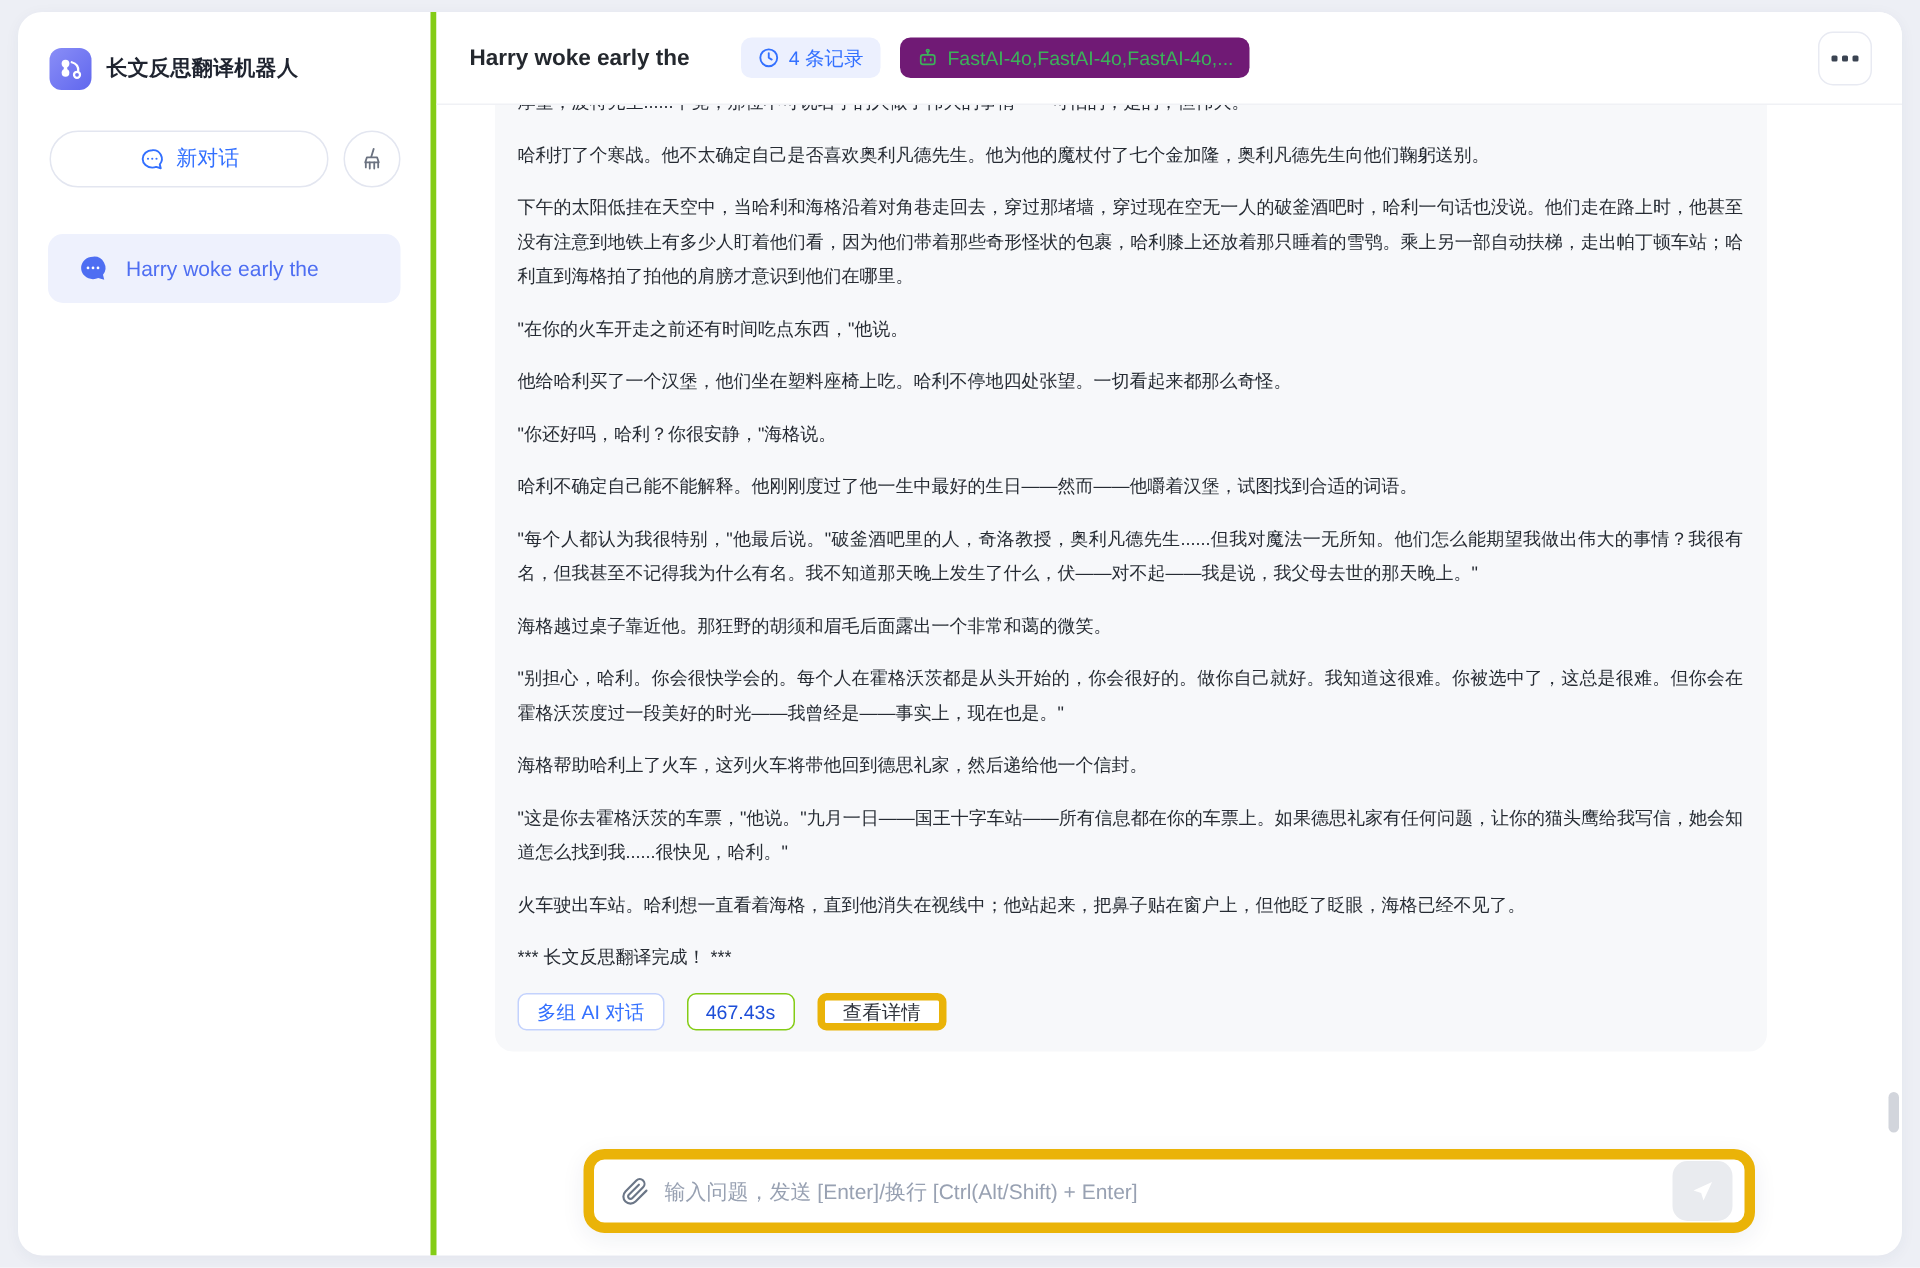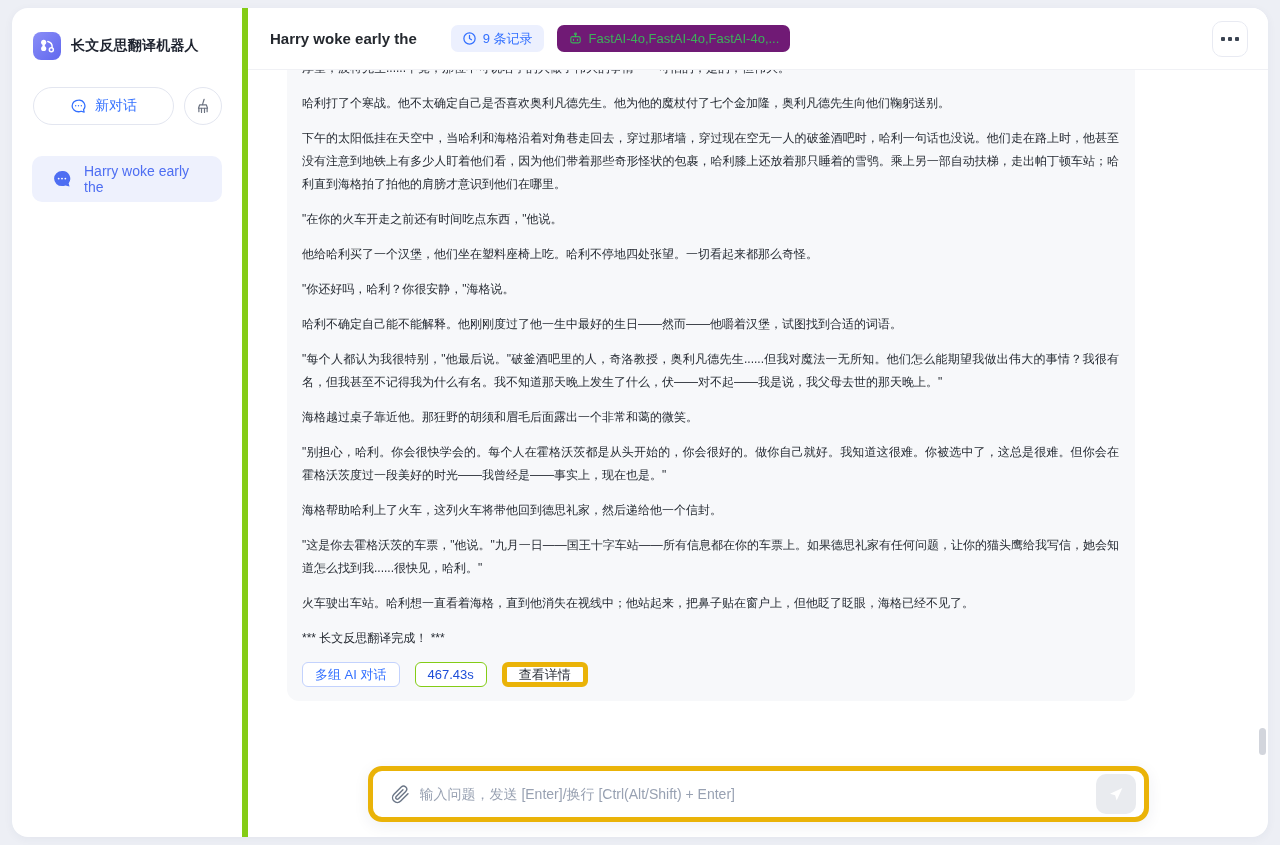--- a/index.html
+++ b/index.html
@@ -4,21 +4,21 @@
 <style>
   * { margin:0; padding:0; box-sizing:border-box; }
   html,body { width:1280px; height:845px; overflow:hidden; }
   body { background:#edeff5; font-family:"Liberation Sans","DejaVu Sans",sans-serif; color:#262b33; }
 
   .app-card { position:absolute; left:12px; top:8px; width:1256px; height:829px;
     background:#fff; border-radius:16px; box-shadow:0 2px 10px rgba(40,50,90,.05);
     display:flex; overflow:hidden; }
 
   
-  .sidebar { width:236px; height:100%; border-right:6px solid #84cc16; flex:none;
+  .sidebar { width:279px; height:100%; border-right:4px solid #84cc16; flex:none;
     padding:20px 0 18px 0; }
   .sidebar-head { display:flex; align-items:center; gap:10px; padding:4px 20px 0 21px; }
   .logo { width:28px; height:28px; border-radius:8px; flex:none;
     background:linear-gradient(135deg,#8a8ef7,#6067ee); display:flex; align-items:center; justify-content:center; }
   .app-title { font-size:14px; font-weight:bold; color:#1f2430; letter-spacing:.2px; }
   .sidebar-actions { display:flex; align-items:center; gap:10px; padding:0 20px 0 21px; margin-top:27px; }
   .new-chat-btn { flex:1; height:38px; border:1px solid #e3e6f0; background:#fff; border-radius:19px;
     display:flex; align-items:center; justify-content:center; gap:8px; cursor:pointer;
     color:#3370ff; font-size:14px; font-weight:500; }
   .clear-btn { width:38px; height:38px; border-radius:50%; border:1px solid #e3e6f0; background:#fff;
@@ -53,21 +53,21 @@
     display:inline-flex; align-items:center; }
   .tag-blue { border:1px solid #c3d2fd; color:#3370ff; }
   .tag-purple { border:1px solid #84cc16; color:#1d4ed8; }
   .tag-gray { border:5px solid #eab308; color:#30353d; }
 
   .scroll-thumb { position:absolute; right:2px; top:720px; width:7px; height:27px; border-radius:4px;
     background:#d2d5dc; z-index:5; cursor:pointer; }
 
   
   .composer { position:absolute; left:0; right:0; bottom:15px; display:flex; justify-content:center; z-index:4; }
-  .input-box { width:781px; height:56px; background:#fff; border:5px solid #eab308; border-radius:14px;
+  .input-box { width:781px; height:56px; background:#fff; border:7px solid #eab308; border-radius:14px;
     box-shadow:0 4px 16px rgba(30,40,80,.07); display:flex; align-items:center; padding:0 8px 0 18px; }
   .input-box input { flex:1; border:none; outline:none; font-size:14px; color:#30353d; margin-left:10px;
     font-family:"Liberation Sans","DejaVu Sans",sans-serif; background:transparent; }
   .input-box input::placeholder { color:#98a1b2; }
   .send-btn { width:40px; height:40px; border-radius:10px; background:#e9ebef; border:none; cursor:pointer;
     display:flex; align-items:center; justify-content:center; flex:none; }
 </style>
 </head>
 <body>
 
@@ -129,21 +129,21 @@
 
     <header class="chat-header">
       <div class="chat-title">Harry woke early the</div>
       <span class="badge badge-blue">
         <span style="display:flex">
           <svg width="15" height="15" viewBox="0 0 24 24" fill="none" stroke="#3370ff" stroke-width="2">
             <circle cx="12" cy="12" r="9"></circle>
             <path d="M12 7v5l3.2 2" stroke-linecap="round" stroke-linejoin="round"></path>
           </svg>
         </span>
-        <span>9 条记录</span>
+        <span>4 条记录</span>
       </span>
       <span class="badge badge-green">
         <span style="display:flex">
           <svg width="15" height="15" viewBox="0 0 24 24" fill="none" stroke="#3cb15a" stroke-width="1.8" stroke-linecap="round">
             <rect x="4.5" y="9" width="15" height="10" rx="2.5"></rect>
             <path d="M12 9V5.8"></path>
             <circle cx="12" cy="4.6" r="1.4"></circle>
             <path d="M8.8 13.2v1.8M15.2 13.2v1.8"></path>
           </svg>
         </span>

